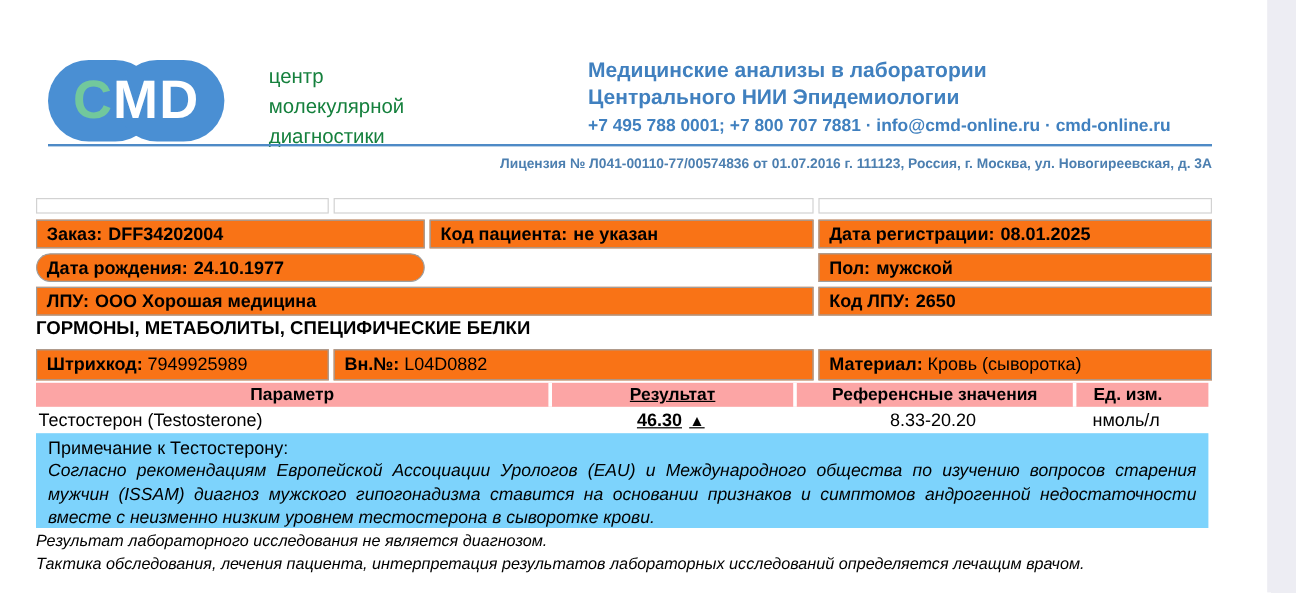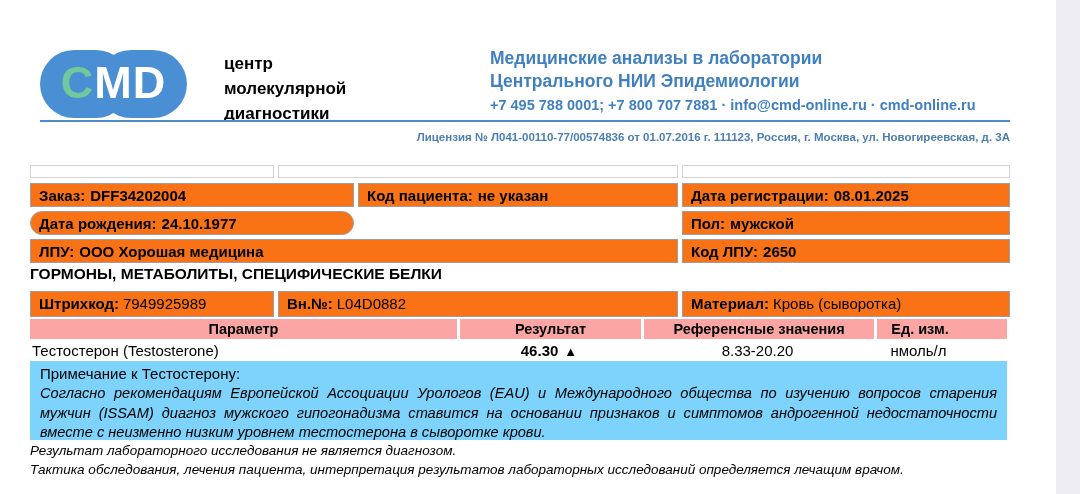--- a/index.html
+++ b/index.html
@@ -14,22 +14,22 @@
   .logo .pill { position:absolute; top:0; width:90px; height:68px; border-radius:34px; background:#4a8fd3; }
   .logo .pill.left { left:0; }
   .logo .pill.right { left:57px; }
   .logo .logo-text {
     position:absolute; left:0; top:0; width:147px; height:68px; text-align:center;
     line-height:66px; font-size:45px; font-weight:bold; letter-spacing:1px;
   }
   .logo .c { color:#72c89c; }
   .logo .md { color:#ffffff; }
 
-  .tagline { position:absolute; left:224px; top:51px; font-size:17px; font-weight:bold;
-             color:#000000; line-height:25px; }
+  .tagline { position:absolute; left:224px; top:51px; font-size:17px; font-weight:normal;
+             color:#15803d; line-height:25px; }
   .lab-head { position:absolute; left:490px; top:47px; color:#4080bf; }
   .lab-head .t { font-size:17.5px; font-weight:bold; line-height:23px; }
   .lab-head .contacts { font-size:14.5px; font-weight:bold; margin-top:4px; }
 
   .divider { position:absolute; left:40px; top:120px; width:970px; height:2px; background:#4e8ac6; }
   .license { position:absolute; left:250px; top:131px; width:760px; text-align:right;
              font-size:11.5px; font-weight:600; color:#4c7fb0; }
 
   
   .cell {
@@ -45,21 +45,21 @@
 
   
   .rt-head {
     position:absolute; left:30px; top:319px; width:977px; height:20px; display:flex;
     background:#fca5a5; font-size:14.5px; font-weight:bold;
   }
   .rt-head > div { box-sizing:border-box; text-align:center; line-height:20px; }
   .rt-row { position:absolute; left:30px; top:341px; width:977px; height:20px; display:flex; font-size:15px; }
   .rt-row > div { box-sizing:border-box; text-align:center; line-height:19px; }
   .w-param { width:427px; }
-  .w-res   { width:184px; }
+  .w-res   { width:204px;text-decoration:underline; }
   .w-ref   { width:233px; }
   .w-unit  { width:89px; }
   .rt-head .w-res, .rt-head .w-ref, .rt-head .w-unit { border-left:3px solid #fff; }
   .rt-row .w-param { text-align:left; padding-left:2px; }
   .rt-row .w-res { font-weight:bold; }
   .flag { margin-left:6px; font-size:13px; }
 
   
   .note {
     position:absolute; left:30px; top:361px; width:977px; height:79px; box-sizing:border-box;

